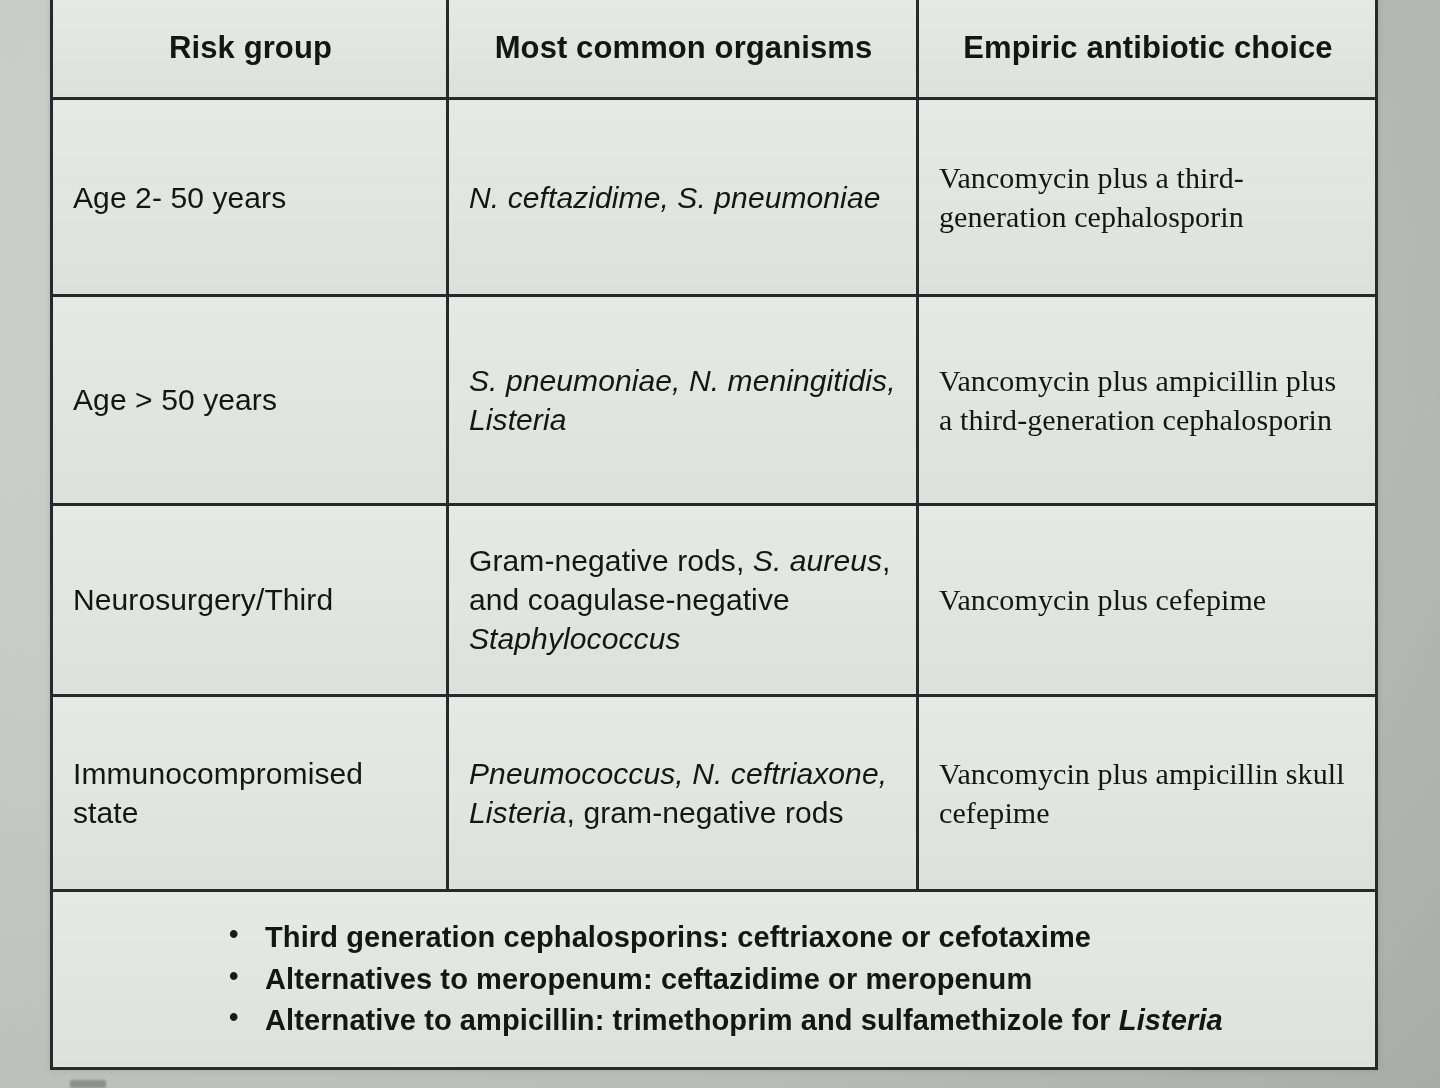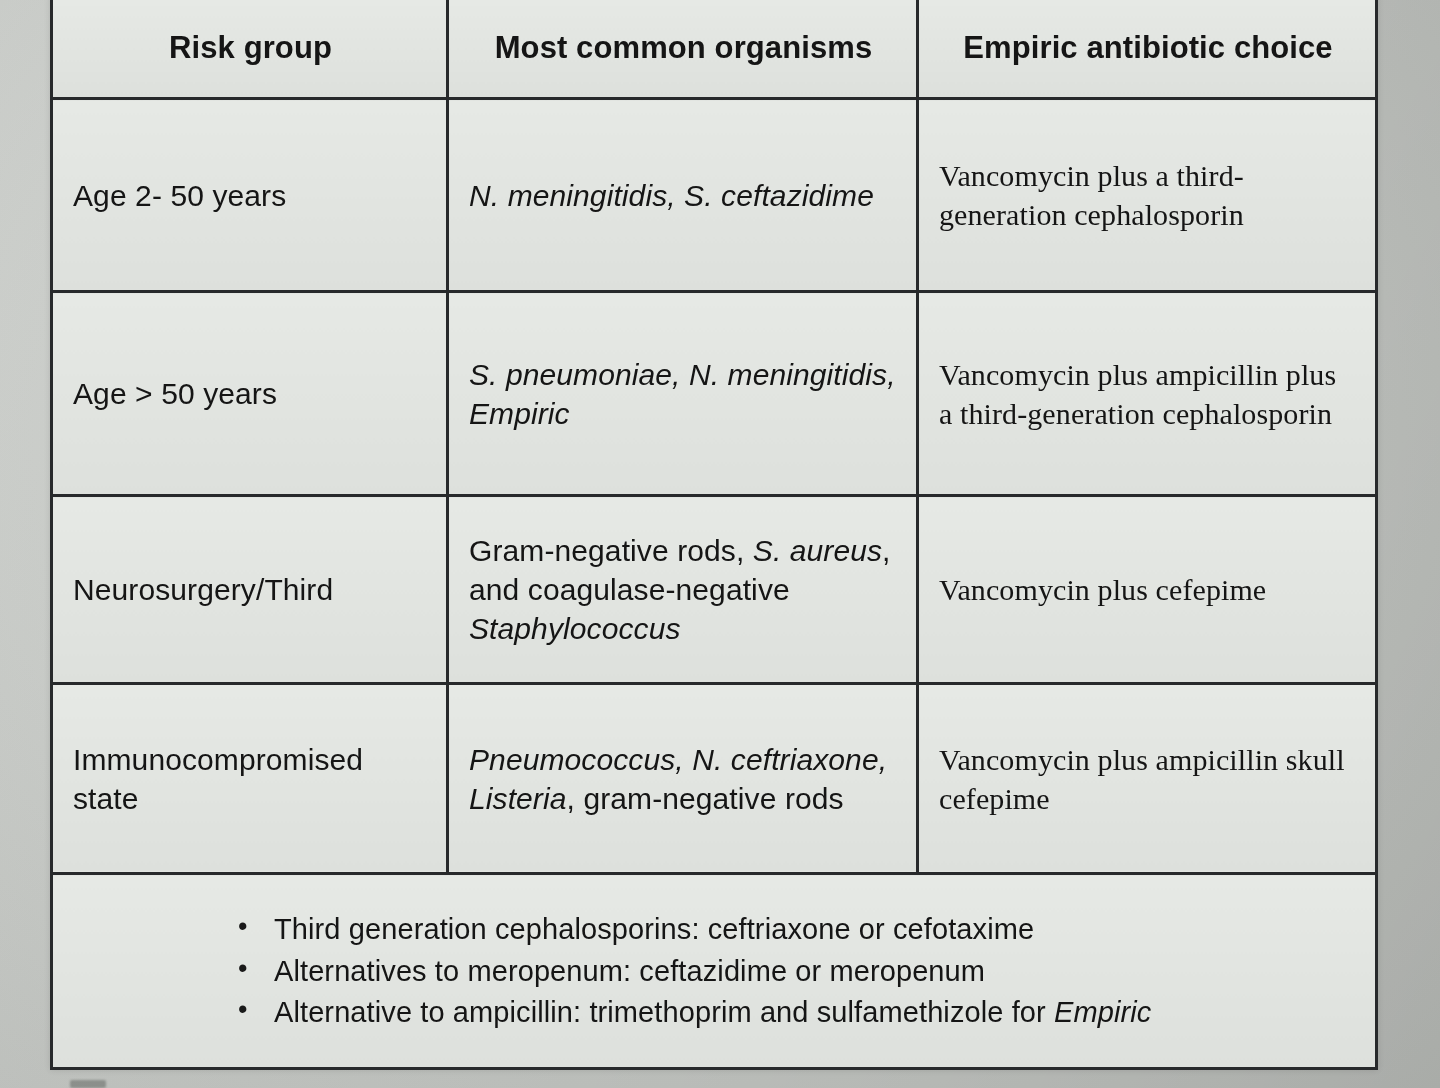--- a/index.html
+++ b/index.html
@@ -79,23 +79,24 @@
   td.organisms { padding-left: 22px; }
   td.regimen   { padding-left: 24px; font-family: Liberation Serif, serif; }
 
   i, em { font-style: italic; }
 
   td.notes-cell {
     padding: 4px 10px 6px 10px;
     vertical-align: middle;
   }
   ul.notes-list {
-    margin: 13px;
+    margin: 4px;
     padding: 0 0 0 152px;
     list-style: none;
+    font-weight: bold;
   }
   ul.notes-list li {
     position: relative;
     font-size: 29px;
     line-height: 1.36;
     padding: 1px 0 1px 36px;
     white-space: nowrap;
   }
   ul.notes-list li::before {
     content: "\2022";
@@ -134,44 +135,44 @@
     <thead>
       <tr class="head-row">
         <th>Risk group</th>
         <th>Most common organisms</th>
         <th>Empiric antibiotic choice</th>
       </tr>
     </thead>
     <tbody>
       <tr class="r0">
         <td class="risk-group">Age 2- 50 years</td>
-        <td class="organisms"><i>N. meningitidis, S. ceftazidime</i></td>
+        <td class="organisms"><i>N. ceftazidime, S. pneumoniae</i></td>
         <td class="regimen">Vancomycin plus a third-generation cephalosporin</td>
       </tr>
       <tr class="r1">
         <td class="risk-group">Age &gt; 50 years</td>
-        <td class="organisms"><i>S. pneumoniae, N. meningitidis, Empiric</i></td>
+        <td class="organisms"><i>S. pneumoniae, N. meningitidis, Listeria</i></td>
         <td class="regimen">Vancomycin plus ampicillin plus a third-generation cephalosporin</td>
       </tr>
       <tr class="r2">
         <td class="risk-group">Neurosurgery/Third</td>
         <td class="organisms">Gram-negative rods, <i>S. aureus</i>, and coagulase-negative <i>Staphylococcus</i></td>
         <td class="regimen">Vancomycin plus cefepime</td>
       </tr>
       <tr class="r3">
         <td class="risk-group">Immunocompromised state</td>
         <td class="organisms"><i>Pneumococcus, N. ceftriaxone, Listeria</i>, gram-negative rods</td>
         <td class="regimen">Vancomycin plus ampicillin skull cefepime</td>
       </tr>
       <tr class="notes-row">
         <td class="notes-cell" colspan="3">
           <ul class="notes-list">
             <li>Third generation cephalosporins: ceftriaxone or cefotaxime</li>
             <li>Alternatives to meropenum: ceftazidime or meropenum</li>
-            <li>Alternative to ampicillin: trimethoprim and sulfamethizole for <i>Empiric</i></li>
+            <li>Alternative to ampicillin: trimethoprim and sulfamethizole for <i>Listeria</i></li>
           </ul>
         </td>
       </tr>
     </tbody>
   </table>
 </div>
 
 <div id="bottom-artifact"></div>
 
 </body></html>

